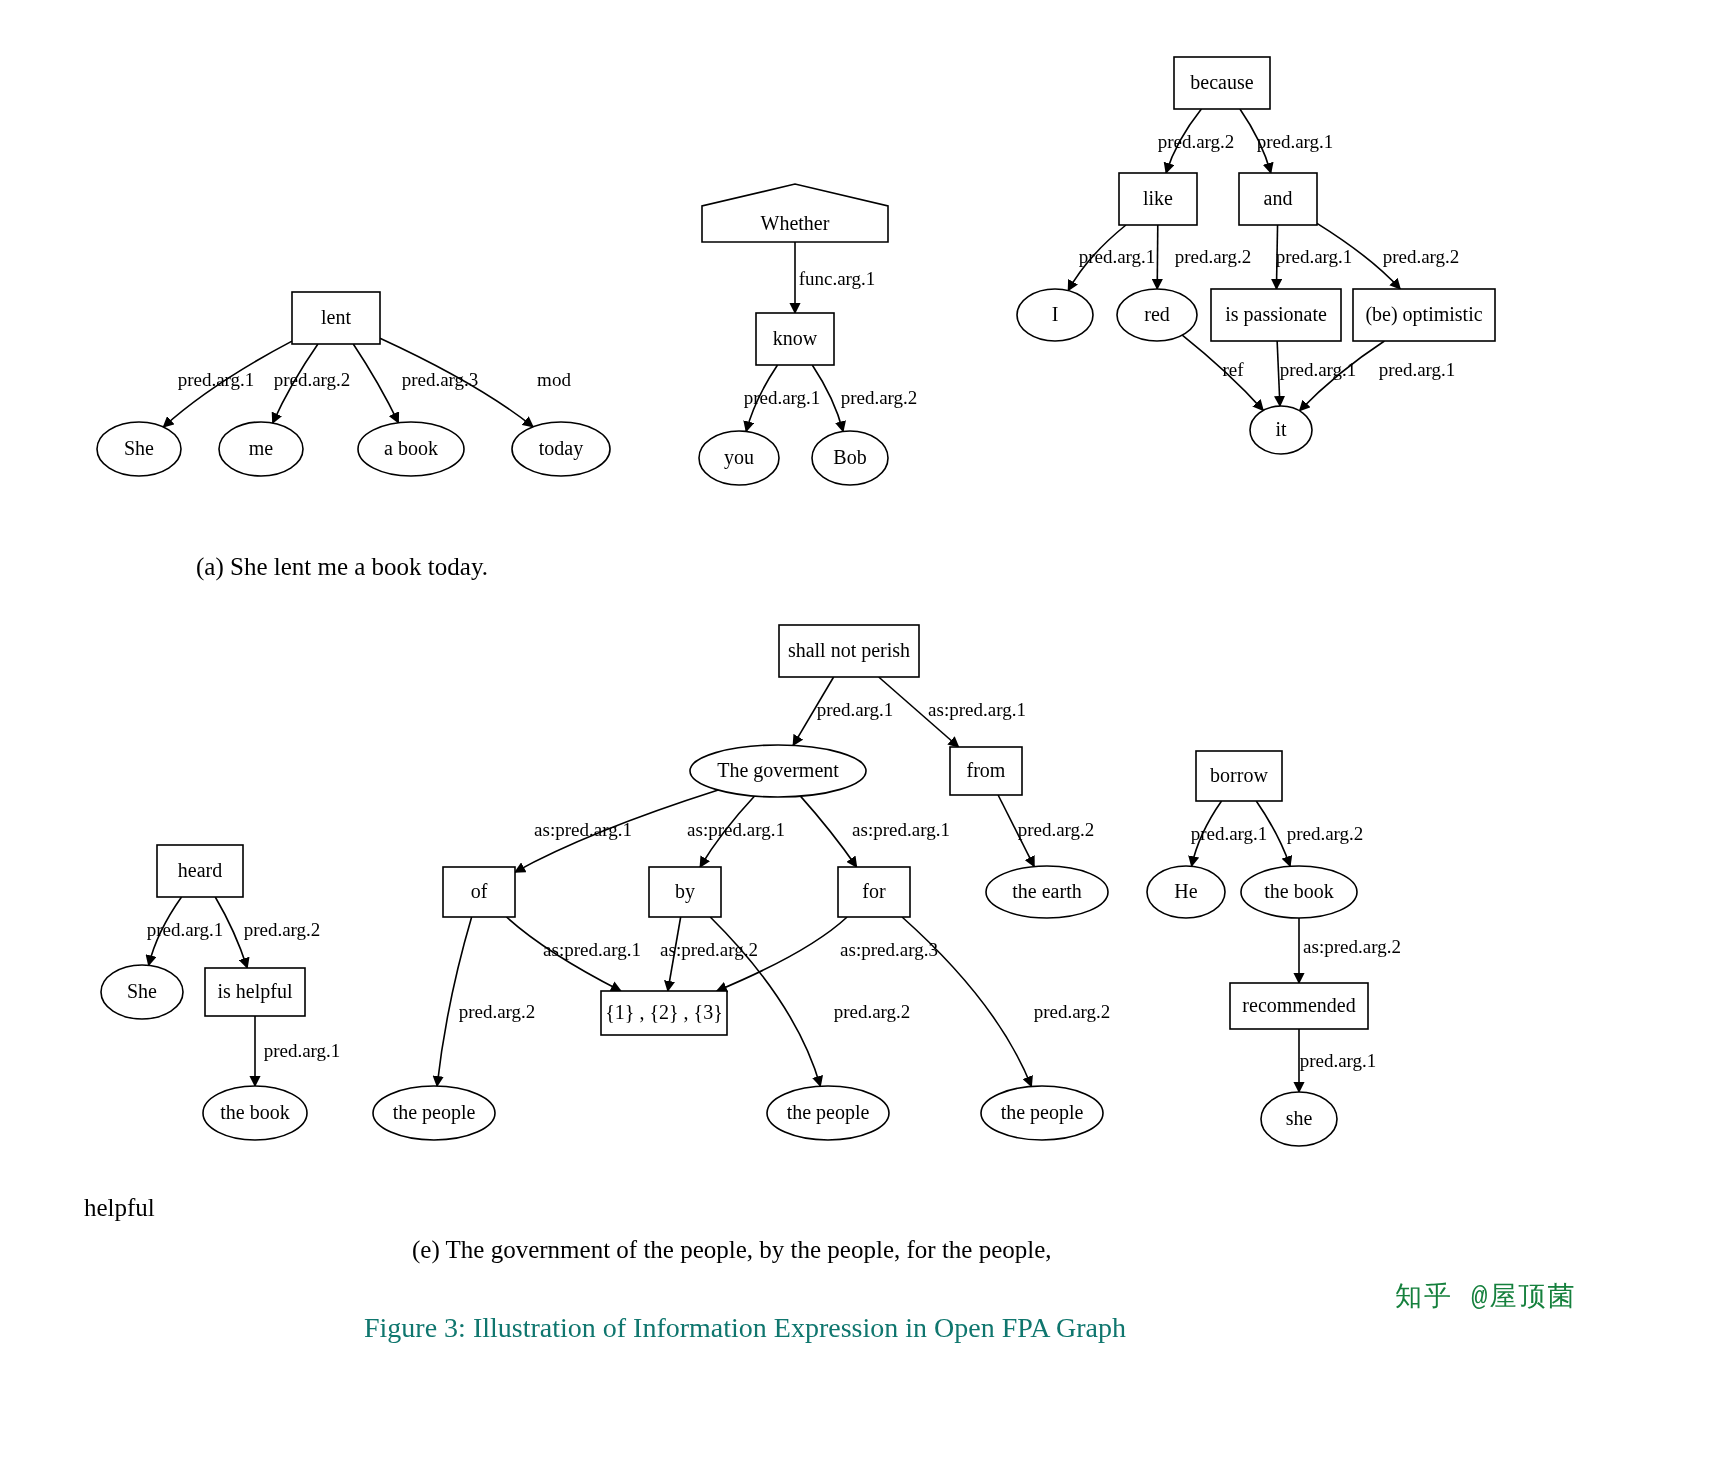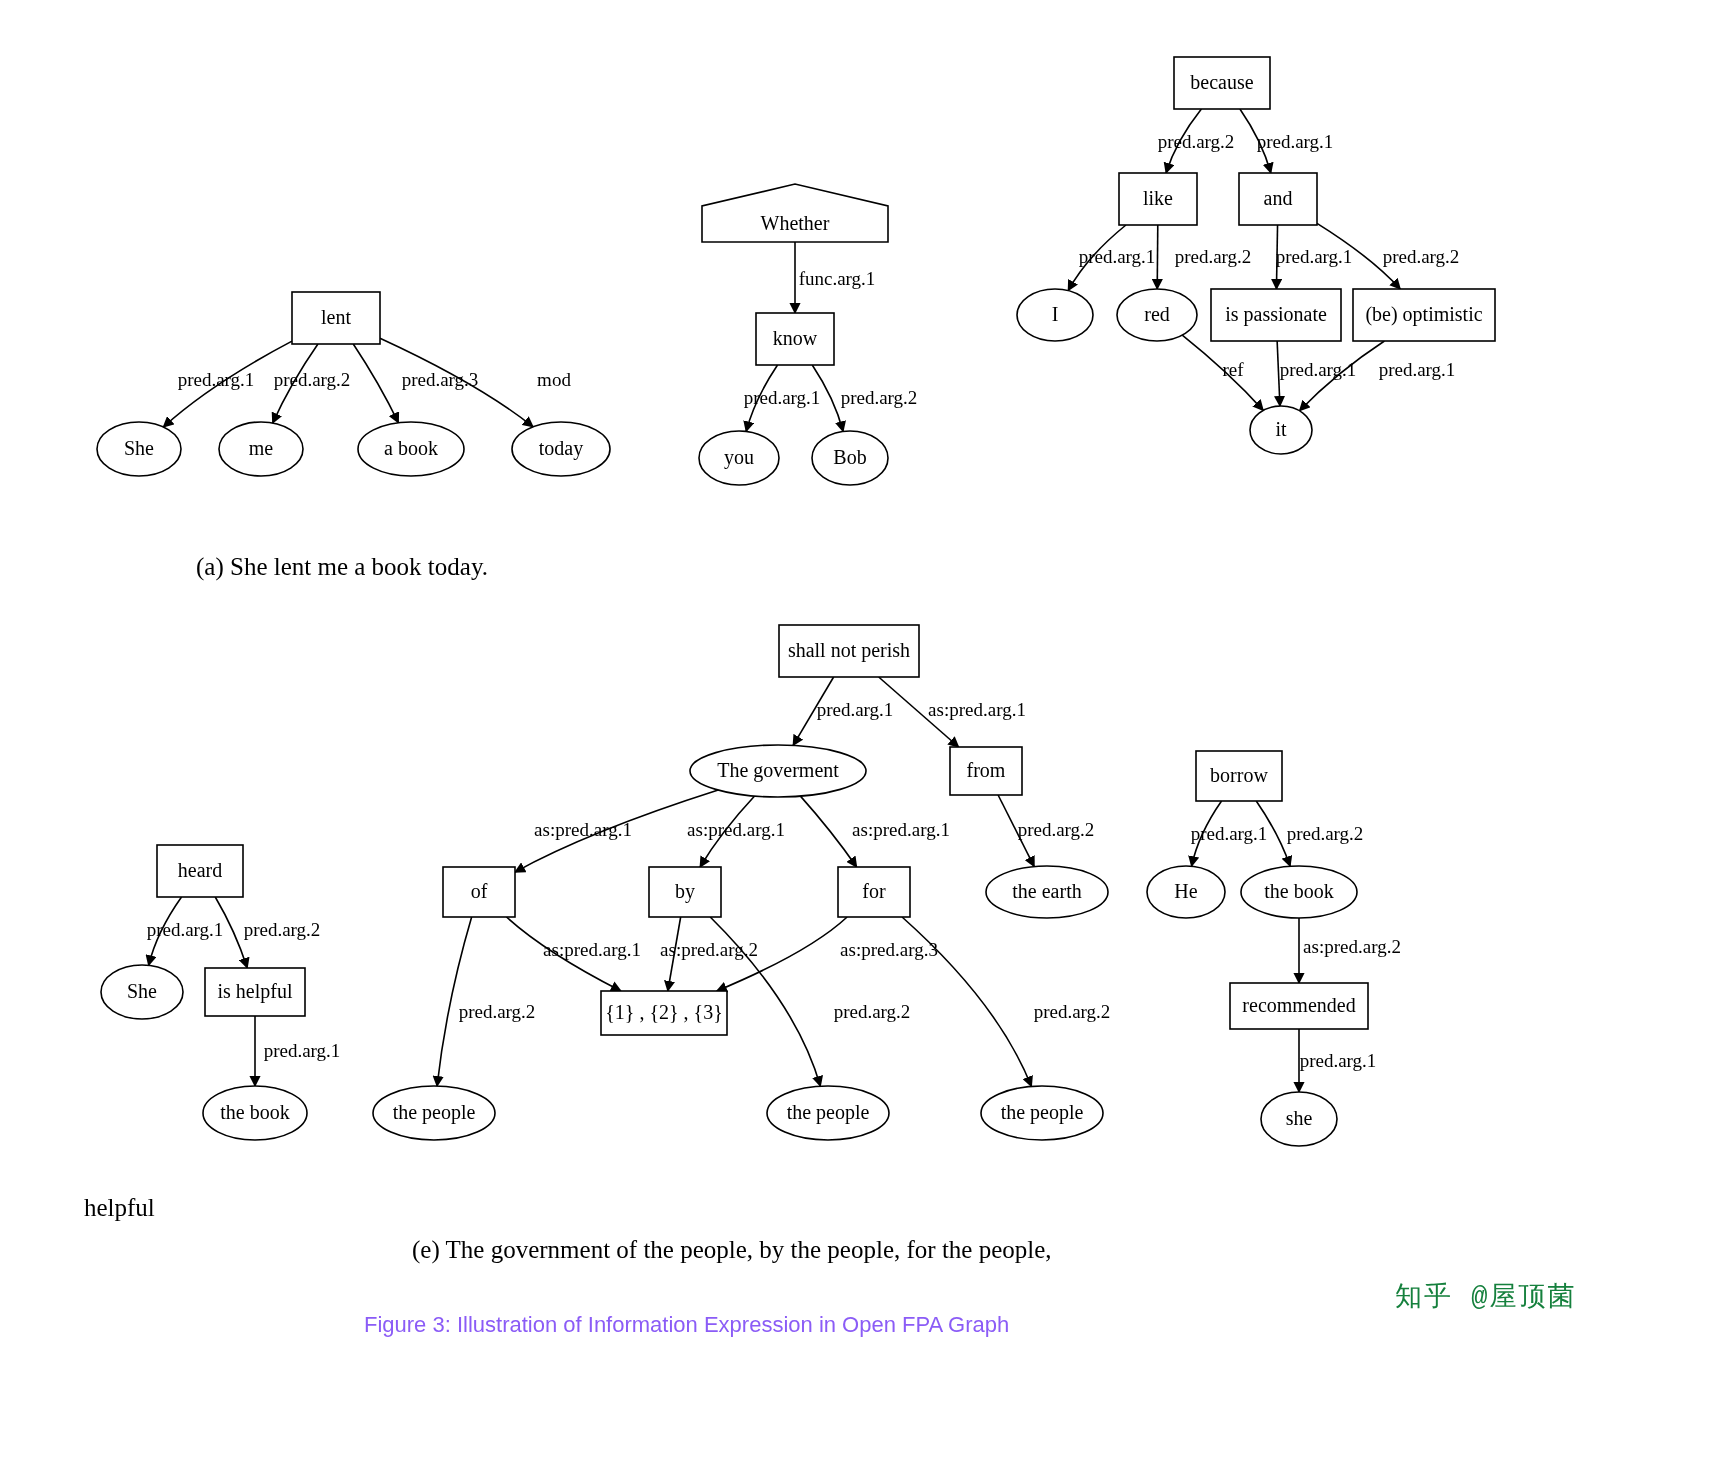--- a/index.html
+++ b/index.html
@@ -8,22 +8,22 @@
   .figure-root{position:absolute;left:0;top:0;width:1728px;height:1470px;}
   svg{position:absolute;left:0;top:0;overflow:visible;}
   .nodeshape{fill:#fff;stroke:#000;stroke-width:1.6;}
   .edge{fill:none;stroke:#000;stroke-width:1.6;}
   .nodetext{font-family:"Liberation Serif","DejaVu Serif",serif;font-size:20px;
             text-anchor:middle;dominant-baseline:middle;fill:#000;}
   .edgelabel{font-family:"Liberation Serif","DejaVu Serif",serif;font-size:19px;
              text-anchor:middle;dominant-baseline:middle;fill:#000;}
   .caption{position:absolute;font-family:"Liberation Serif","DejaVu Serif",serif;
            font-size:25px;line-height:1.28;color:#000;}
-  .figcaption{position:absolute;font-family:Liberation Sans, sans-serif;
-              font-size:22px;color:#8b5cf6;}
+  .figcaption{position:absolute;font-family:Liberation Serif, serif;
+              font-size:28px;color:#0f766e;}
   .watermark{position:absolute;color:#15803d;font-size:27px;letter-spacing:2px;
              font-family:Liberation Mono, monospace;}
 </style>
 </head>
 <body>
 
 <div class="figure-root">
 
   <svg id="svg-a" width="1728" height="1470">
       <defs>

